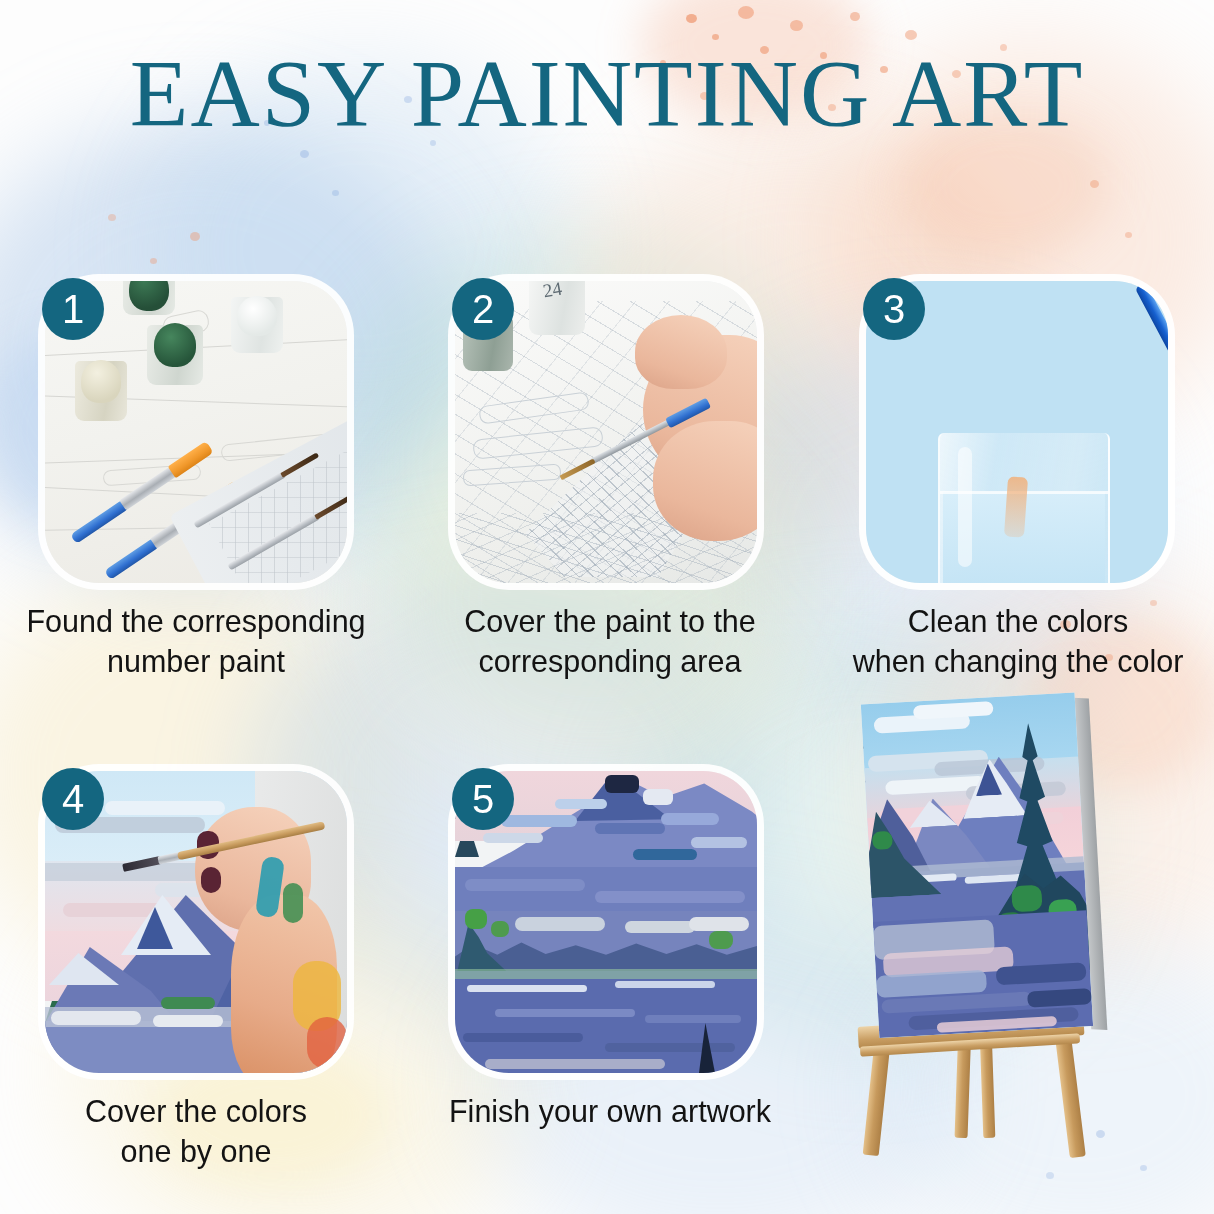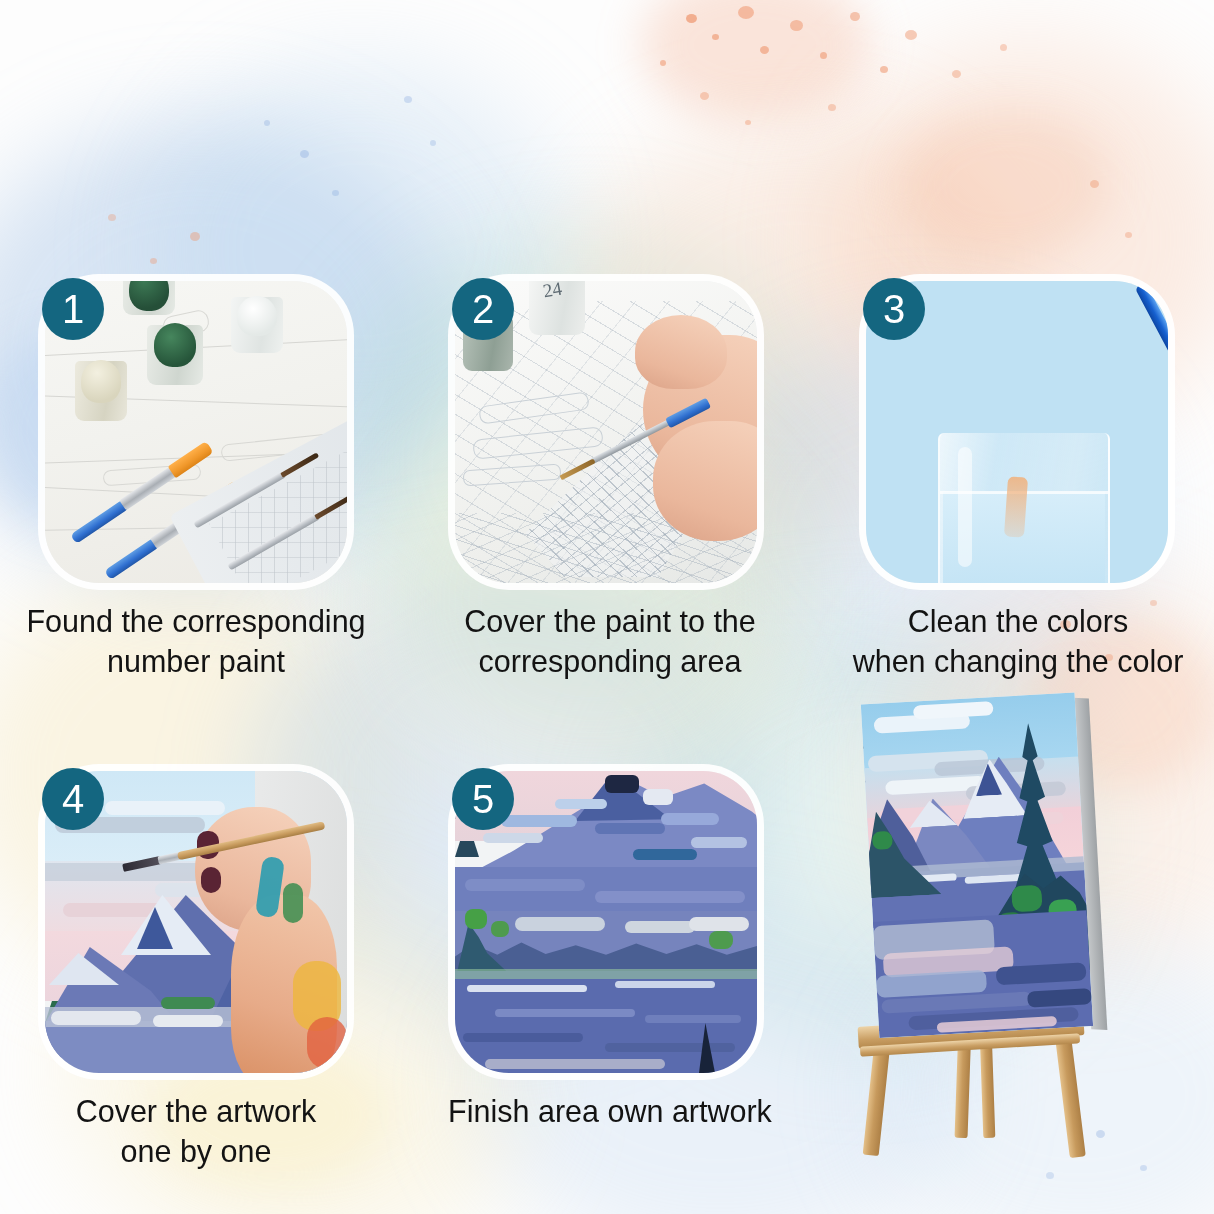--- a/index.html
+++ b/index.html
@@ -161,20 +161,21 @@
     <div class="speck" style="left:300px;top:150px;width:9px;height:8px;background:rgba(150,180,226,.45)"></div>
     <div class="speck" style="left:332px;top:190px;width:7px;height:6px;background:rgba(150,180,226,.42)"></div>
     <div class="speck" style="left:264px;top:120px;width:6px;height:6px;background:rgba(150,180,226,.40)"></div>
     <div class="speck" style="left:404px;top:96px;width:8px;height:7px;background:rgba(150,180,226,.38)"></div>
     <div class="speck" style="left:430px;top:140px;width:6px;height:6px;background:rgba(150,180,226,.36)"></div>
     <div class="speck" style="left:1096px;top:1130px;width:9px;height:8px;background:rgba(150,180,226,.40)"></div>
     <div class="speck" style="left:1140px;top:1165px;width:7px;height:6px;background:rgba(150,180,226,.36)"></div>
     <div class="speck" style="left:1046px;top:1172px;width:8px;height:7px;background:rgba(150,180,226,.32)"></div>
   </div>
 
+  <div id="title">EASY PAINTING ART</div>
 
   <div class="step">
     <div class="thumb" style="left:45px;top:281px;">
       <div class="sc">
         <div class="s1-canvas"></div>
 
         <div class="s1-line" style="left:-10px;top:66px;width:330px;transform:rotate(-3deg)"></div>
         <div class="s1-line" style="left:-10px;top:120px;width:330px;transform:rotate(2deg)"></div>
         <div class="s1-line" style="left:-10px;top:176px;width:330px;transform:rotate(-2deg)"></div>
         <div class="s1-line" style="left:-10px;top:214px;width:330px;transform:rotate(3deg)"></div>
@@ -352,21 +353,21 @@
         <div class="shp" style="left:156px;top:96px;width:20px;height:26px;border-radius:10px;background:#5a2434"></div>
 
         <div class="brush" style="left:78px;top:92px;width:206px;height:10px;transform:rotate(-12deg)">
           <div class="b-tip" style="left:0;top:1px;width:40px;height:8px;background:linear-gradient(90deg,#2c2a33,#55525c)"></div>
           <div class="b-ferrule" style="left:36px;top:1px;width:24px;height:8px;border-radius:2px"></div>
           <div class="b-handle" style="left:56px;top:1px;width:150px;height:8px;background:linear-gradient(180deg,#e0bb83,#c79a5d 55%,#a87f45)"></div>
         </div>
       </div>
     </div>
     <div class="badge" style="left:42px;top:768px;">4</div>
-    <div class="caption" style="left:0px;top:1091px;width:392px;">Cover the artwork
+    <div class="caption" style="left:0px;top:1091px;width:392px;">Cover the colors
 one by one</div>
   </div>
 
   <div class="step">
     <div class="thumb" style="left:455px;top:771px;">
       <div class="paint">
         <div class="sky" style="top:0;height:70px;background:linear-gradient(180deg,#f0d6dc,#e7d3da)"></div>
 
         <div class="shp" style="left:-16px;top:4px;width:340px;height:140px;background:#7b89c4;
              clip-path:polygon(0 82%,22% 54%,42% 24%,56% 4%,66% 16%,78% 6%,92% 26%,100% 42%,100% 100%,0 100%)"></div>
@@ -408,21 +409,21 @@
         <div class="shp" style="left:40px;top:238px;width:140px;height:8px;border-radius:4px;background:#7b8ac4"></div>
         <div class="shp" style="left:190px;top:244px;width:96px;height:8px;border-radius:4px;background:#6f7fbc"></div>
         <div class="shp" style="left:8px;top:262px;width:120px;height:9px;border-radius:5px;background:#4a5c9c"></div>
         <div class="shp" style="left:150px;top:272px;width:130px;height:9px;border-radius:5px;background:#50629f"></div>
         <div class="shp" style="left:30px;top:288px;width:180px;height:10px;border-radius:5px;background:#c9c9d4;opacity:.7"></div>
         <div class="shp" style="left:244px;top:252px;width:16px;height:50px;background:#182339;
              clip-path:polygon(40% 0,100% 100%,0 100%)"></div>
       </div>
     </div>
     <div class="badge" style="left:452px;top:768px;">5</div>
-    <div class="caption" style="left:414px;top:1091px;width:392px;">Finish area own artwork</div>
+    <div class="caption" style="left:414px;top:1091px;width:392px;">Finish your own artwork</div>
   </div>
 
   <div id="easel" style="left:838px;top:690px;width:376px;height:482px;">
 
     <div class="leg" style="left:38px;top:338px;width:16px;height:128px;transform:rotate(6deg);transform-origin:top center;"></div>
     <div class="leg" style="left:216px;top:338px;width:16px;height:130px;transform:rotate(-7deg);transform-origin:top center;"></div>
     <div class="leg" style="left:120px;top:348px;width:13px;height:100px;transform:rotate(2deg);transform-origin:top center;"></div>
     <div class="leg" style="left:142px;top:352px;width:12px;height:96px;transform:rotate(-2deg);transform-origin:top center;"></div>
 
     <div class="ledge" style="left:20px;top:330px;width:226px;height:22px;transform:rotate(-3.5deg);"></div>

